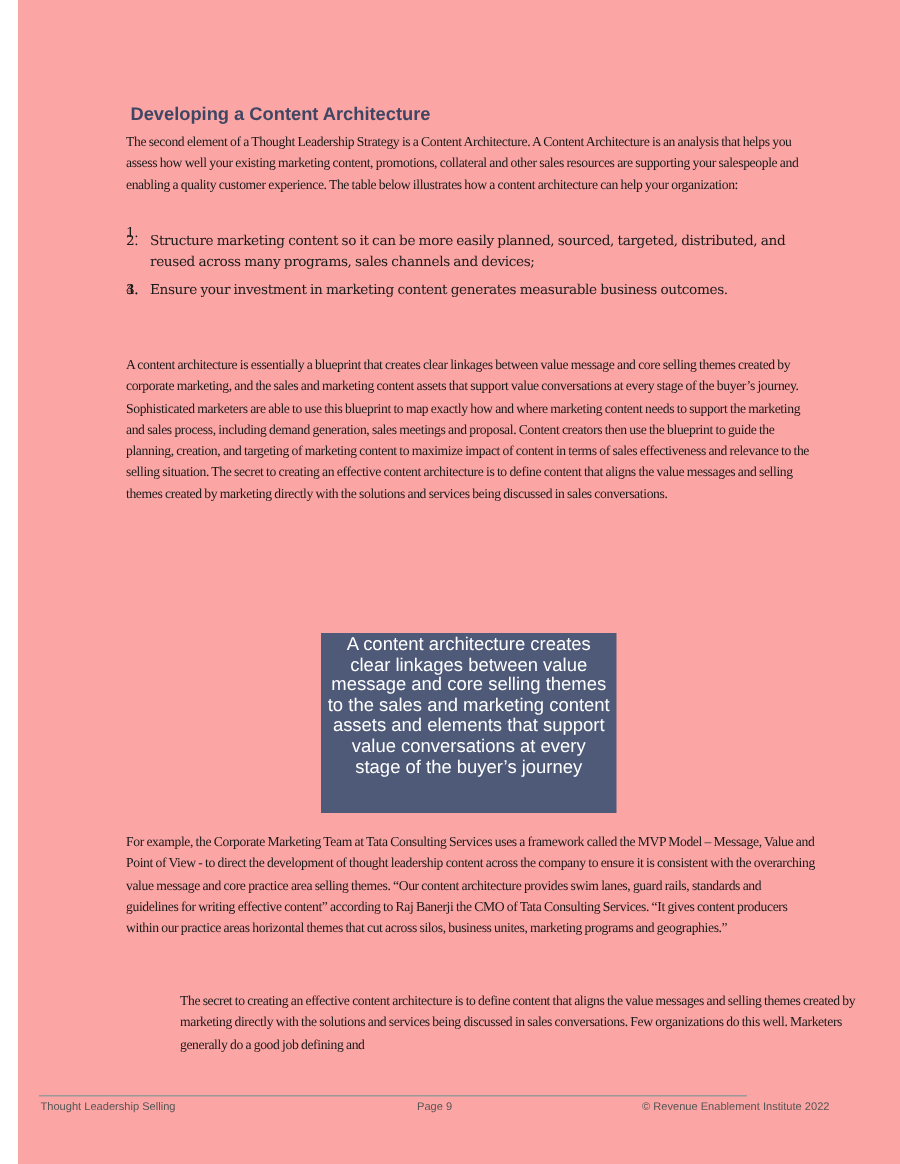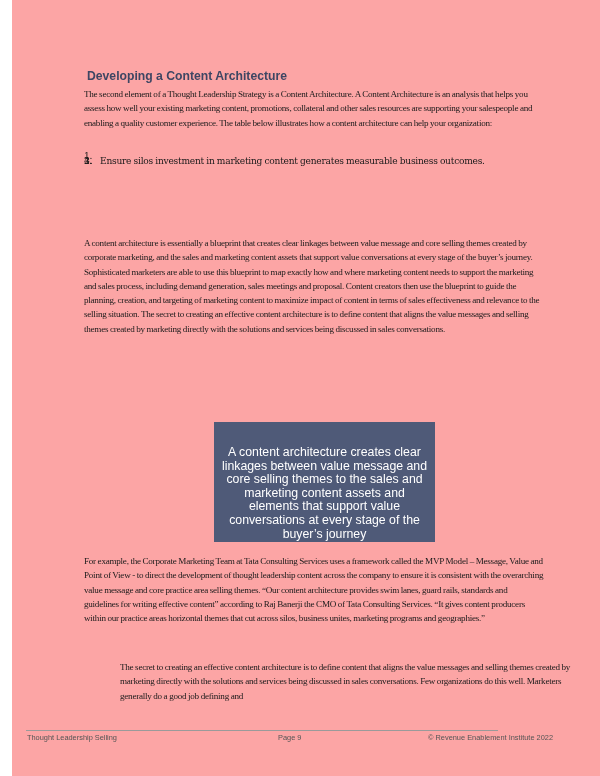--- a/index.html
+++ b/index.html
@@ -17,24 +17,24 @@
     letter-spacing: -0.25px; word-spacing: -0.3px;
   }
   .p1 { top: 87px; }
   .list { position: absolute; left: 72px; top: 149px; width: 460px; margin: 0; padding: 0; list-style: none;
     font-family: "DejaVu Serif", serif; font-size: 9.1px; line-height: 14.1px; color: #1a1a1a;
     letter-spacing: -0.25px; word-spacing: -0.3px; }
   .list li { position: relative; padding-left: 16px; margin-bottom: 5px; }
   .list .num { position: absolute; left: 0; top: 0; }
   .p2 { top: 236px; }
   .callout {
-    position: absolute; left: 202px; top: 422px; width: 221px; height: 120px;
+    position: absolute; left: 202px; top: 422px; width: 197px; height: 120px;
     background: #4f5a78; color: #ffffff;
     font-family: "Liberation Sans", sans-serif; font-size: 12.3px; line-height: 13.6px;
-    text-align: center; box-sizing: border-box; padding: 24px 4px 0 4px;
+    text-align: center; box-sizing: border-box; padding: 1px 4px 0 4px;
   }
   .p3 { top: 554px; }
   .p4 { top: 660px; margin-left: 36px; }
   .footer-rule { position: absolute; left: 14px; top: 730px; width: 472px; height: 1px; background: #9a9a9a; }
   .footer {
     position: absolute; top: 733px; font-family: "Liberation Sans", sans-serif;
     font-size: 7.4px; color: #555555;
   }
   .f-left { left: 15px; }
   .f-center { left: 266px; text-align: center; }
@@ -47,27 +47,28 @@
   <h2 class="heading">Developing a Content Architecture</h2>
 
   <p class="body p1">The second element of a Thought Leadership Strategy is a Content Architecture.  A Content Architecture is an analysis that helps you assess how well your existing marketing content, promotions, collateral and other sales resources are supporting your salespeople and enabling a quality customer experience.  The table below illustrates how a content architecture can help your organization:</p>
 
   <ol class="list">
     <li>
       <span class="num">1.</span>
     </li>
     <li>
       <span class="num">2.</span>
+      <span>Structure marketing content so it can be more easily planned, sourced, targeted, distributed, and reused across many programs, sales channels and devices;</span>
     </li>
     <li>
       <span class="num">3.</span>
     </li>
     <li>
       <span class="num">4.</span>
-      <span>Ensure silos investment in marketing content generates measurable business outcomes.</span>
+      <span>Ensure your investment in marketing content generates measurable business outcomes.</span>
     </li>
   </ol>
 
   <p class="body p2">A content architecture is essentially a blueprint that creates clear linkages between value message and core selling themes created by corporate marketing, and the sales and marketing content assets that support value conversations at every stage of the buyer’s journey. Sophisticated marketers are able to use this blueprint to map exactly how and where marketing content needs to support the marketing and sales process, including demand generation, sales meetings and proposal.  Content creators then use the blueprint to guide the planning, creation, and targeting of marketing content to maximize impact of content in terms of sales effectiveness and relevance to the selling situation. The secret to creating an effective content architecture is to define content that aligns the value messages and selling themes created by marketing directly with the solutions and services being discussed in sales conversations.</p>
 
   <div class="callout">A content architecture creates clear linkages between value message and core selling themes to the sales and marketing content assets and elements that support value conversations at every stage of the buyer’s journey</div>
 
   <p class="body p3">For example, the Corporate Marketing Team at Tata Consulting Services uses a framework called the MVP Model – Message, Value and Point of View - to direct the development of thought leadership content across the company to ensure it is consistent with the overarching value message and core practice area selling themes.  “Our content architecture provides swim lanes, guard rails, standards and guidelines for writing effective content” according to Raj Banerji the CMO of Tata Consulting Services. “It gives content producers within our practice areas horizontal themes that cut across silos, business unites, marketing programs and geographies.”</p>
 
   <p class="body p4">The secret to creating an effective content architecture is to define content that aligns the value messages and selling themes created by marketing directly with the solutions and services being discussed in sales conversations.  Few organizations do this well. Marketers generally do a good job defining and</p>

